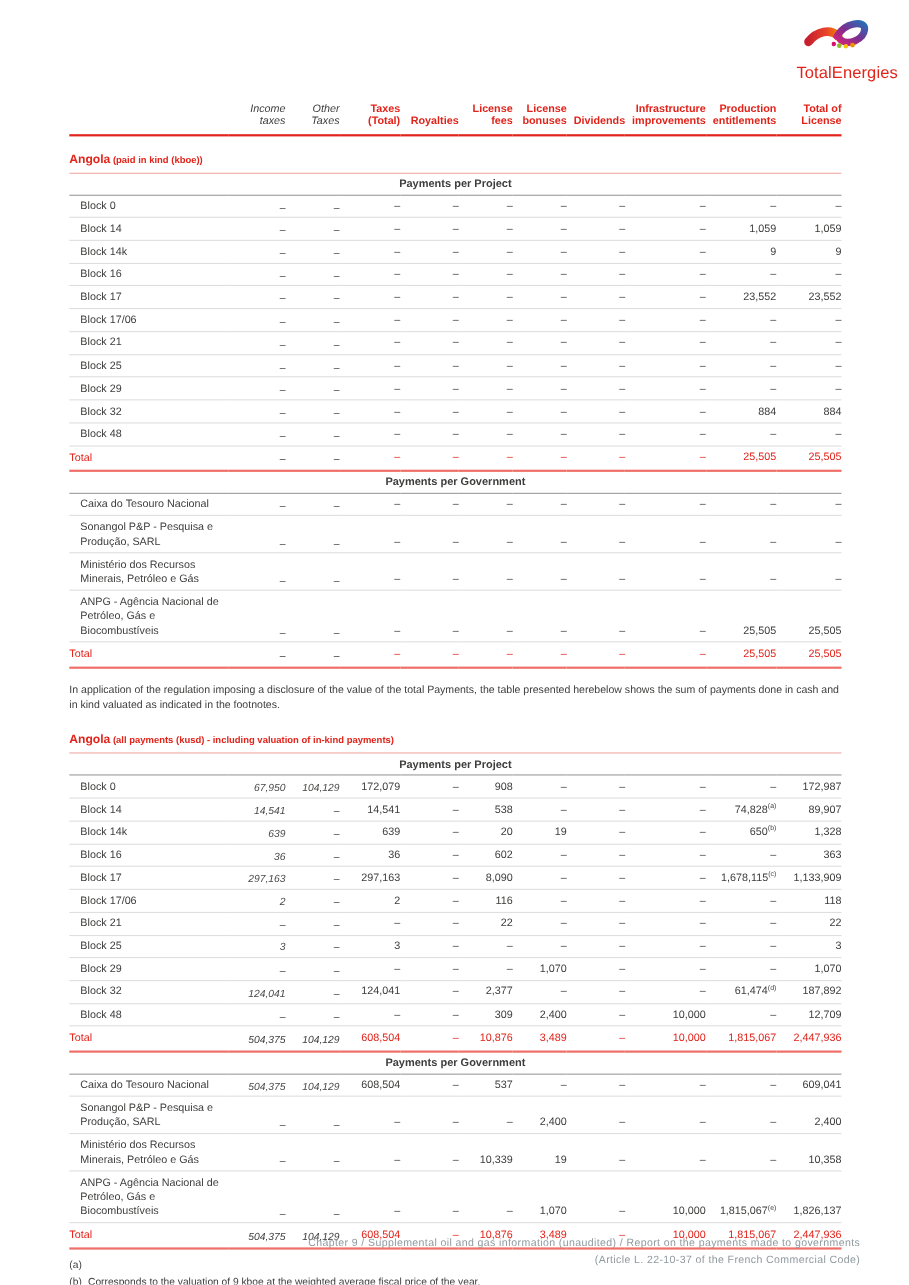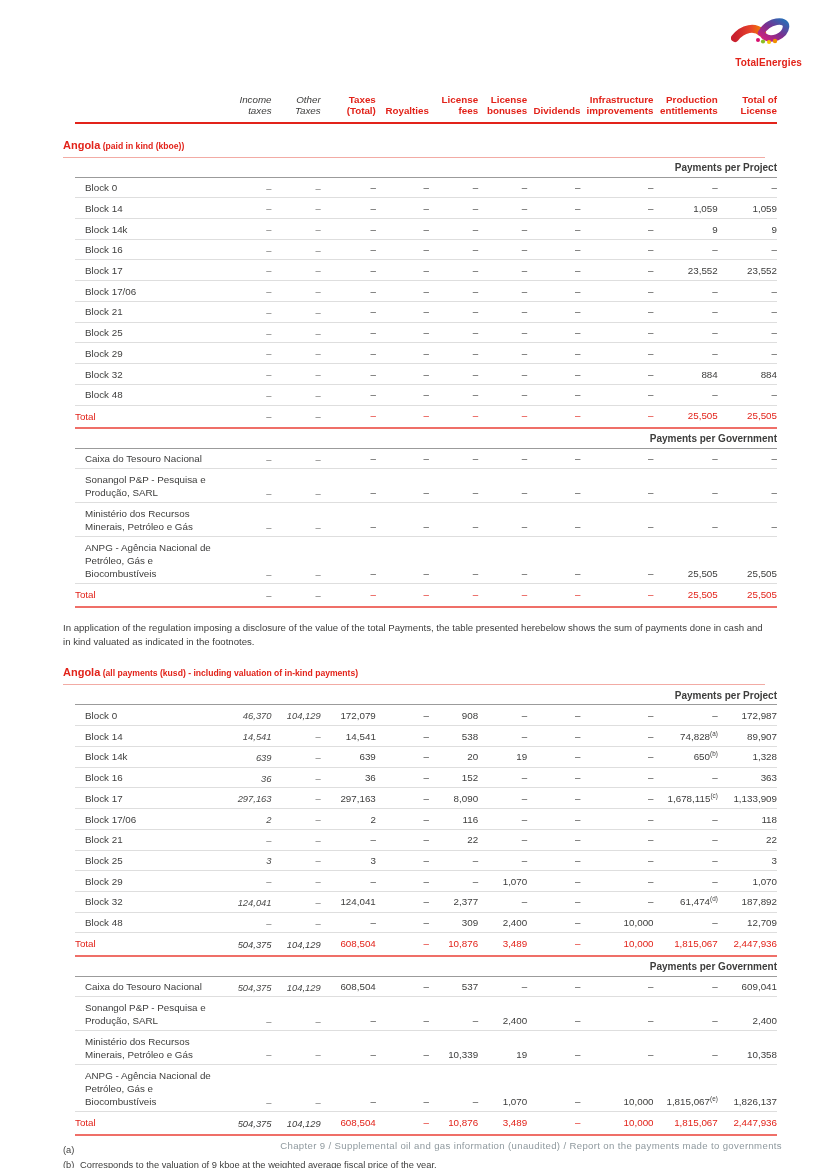--- a/index.html
+++ b/index.html
@@ -11,35 +11,35 @@
     --sec-line:#9b9b9b;
     --footer-grey:#8f999e;
   }
   *{margin:0;padding:0;box-sizing:border-box;}
   html,body{background:#ffffff;}
   body{font-family:"Liberation Sans","DejaVu Sans",sans-serif;color:var(--dark);}
   .page{position:relative;width:826px;height:1168px;background:#fff;overflow:hidden;}
 
   
   .logo{position:absolute;top:16px;right:24px;width:78px;text-align:center;}
-  .logo .wordmark{font-size:10px;font-weight:700;color:var(--red);letter-spacing:.1px;margin-top:1px;text-align:right;}
+  .logo .wordmark{font-size:15px;font-weight:400;color:var(--red);letter-spacing:.1px;margin-top:1px;text-align:right;}
 
   
   .content{position:absolute;left:63px;top:90px;width:702px;}
 
-  table{border-collapse:collapse;width:702px;table-layout:fixed;margin-left:12px;}
+  table{border-collapse:collapse;width:702px;table-layout:fixed;}
   th,td{font-size:9.8px;vertical-align:bottom;padding:3.5px 0 3px;color:var(--dark);}
   th{font-weight:700;text-align:right;white-space:pre-line;line-height:1.18;padding-bottom:5px;border-bottom:2.5px solid var(--red);}
   th.red{color:var(--red);}
   th.muted{color:var(--dark);font-style:italic;font-weight:400;}
   td.num{text-align:right;line-height:1.25;}
   td.ital{font-style:italic;color:#4a4a49;font-size:9.4px;}
   td.lbl{text-align:left;padding-left:10px;line-height:1.35;}
   tr.datarow td{border-bottom:1px solid var(--row-line);}
-  tr.sec td{border-bottom:1px solid var(--sec-line);font-weight:700;font-size:10px;padding:4.5px 0 3.5px;text-align:right;}
+  tr.sec td{border-bottom:1px solid var(--sec-line);font-weight:700;font-size:10px;padding:4.5px 0 3.5px;text-align:center;}
   tr.tot td{border-bottom:2px solid var(--red-soft);font-weight:400;color:var(--red);padding:4px 0 4px;}
   tr.tot td.lbl{padding-left:0;color:var(--red);}
   tr.tot td.ital{color:var(--dark);font-style:italic;}
   sup{font-size:6.3px;vertical-align:super;line-height:0;}
 
   .tbl-title{margin-top:11px;padding-bottom:4px;border-bottom:1px solid var(--pink-line);}
   .tbl-title .t1{font-weight:700;color:var(--red);font-size:11px;}
   .tbl-title .t2{font-weight:700;color:var(--red);font-size:8.6px;}
 
   .note{font-size:9.6px;line-height:1.5;margin:13px 0 13px;color:var(--dark);}
@@ -387,21 +387,21 @@
             <col style="width: 73px;">
             <col style="width: 64px;">
             <col style="width: 59px;">
           </colgroup>
           <tbody>
             <tr class="sec">
               <td colspan="11">Payments per Project</td>
             </tr>
             <tr class="datarow">
               <td class="lbl">Block 0</td>
-              <td class="num ital">46,370</td>
+              <td class="num ital">67,950</td>
               <td class="num ital">104,129</td>
               <td class="num">172,079</td>
               <td class="num">–</td>
               <td class="num">908</td>
               <td class="num">–</td>
               <td class="num">–</td>
               <td class="num">–</td>
               <td class="num">–</td>
               <td class="num">172,987</td>
             </tr>
@@ -430,21 +430,21 @@
               <td class="num">–</td>
               <td class="num">650<sup>(b)</sup></td>
               <td class="num">1,328</td>
             </tr>
             <tr class="datarow">
               <td class="lbl">Block 16</td>
               <td class="num ital">36</td>
               <td class="num ital">–</td>
               <td class="num">36</td>
               <td class="num">–</td>
-              <td class="num">152</td>
+              <td class="num">602</td>
               <td class="num">–</td>
               <td class="num">–</td>
               <td class="num">–</td>
               <td class="num">–</td>
               <td class="num">363</td>
             </tr>
             <tr class="datarow">
               <td class="lbl">Block 17</td>
               <td class="num ital">297,163</td>
               <td class="num ital">–</td>
@@ -627,15 +627,16 @@
         <div class="fn">
           <span class="fnm">(b)</span>
           <span>Corresponds to the valuation of 9 kboe at the weighted average fiscal price of the year.</span>
         </div>
       </div>
 
   </div>
 
   <div class="footer">
     <div>Chapter 9 / Supplemental oil and gas information (unaudited) / Report on the payments made to governments</div>
+    <div>(Article L. 22-10-37 of the French Commercial Code)</div>
   </div>
 
 </div>
 
 </body></html>

